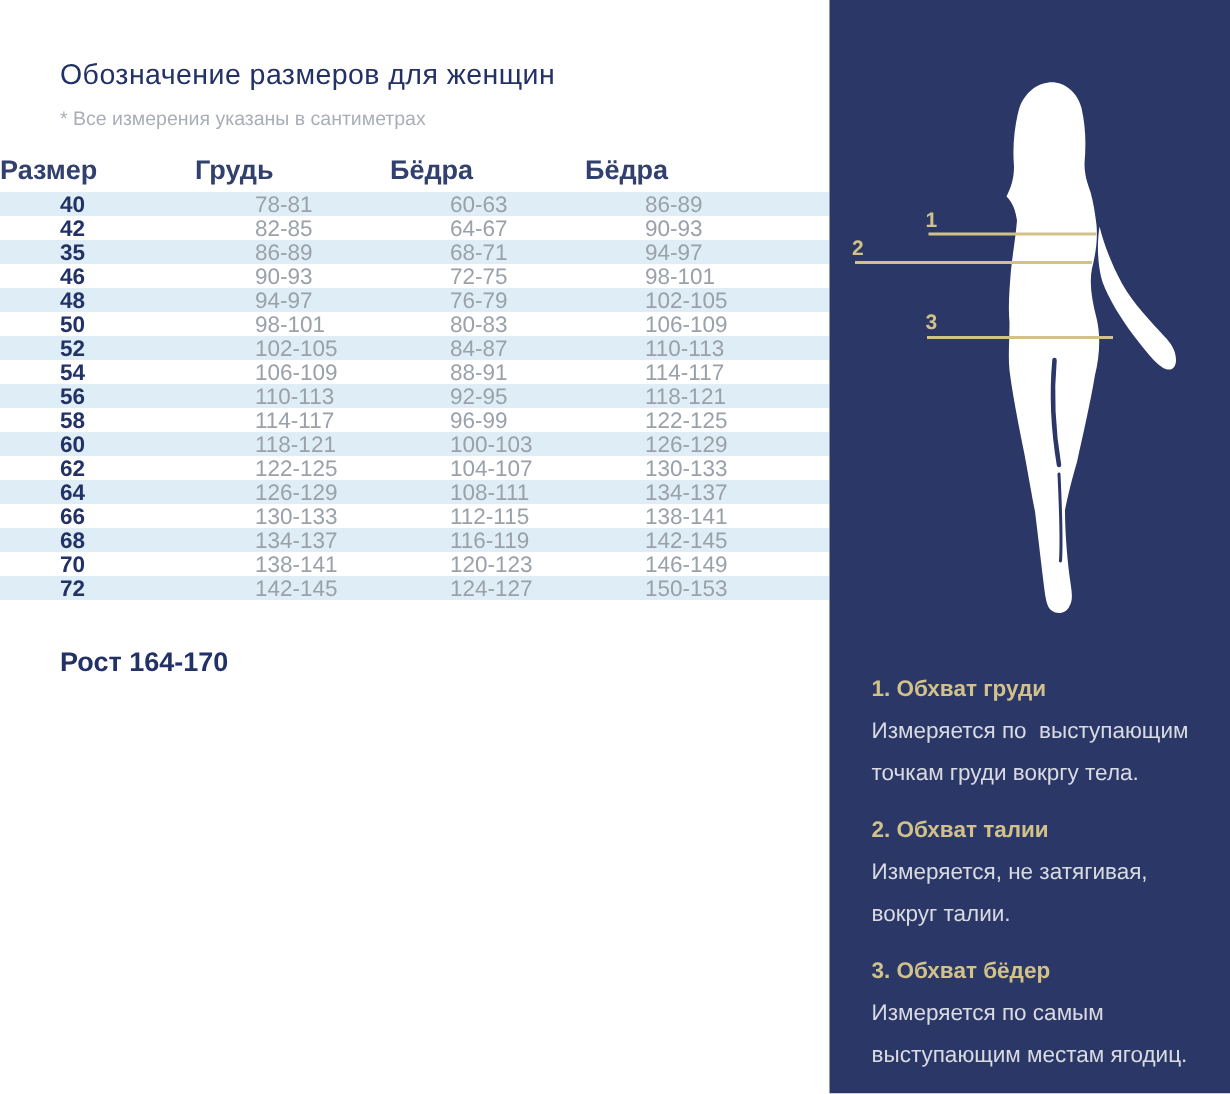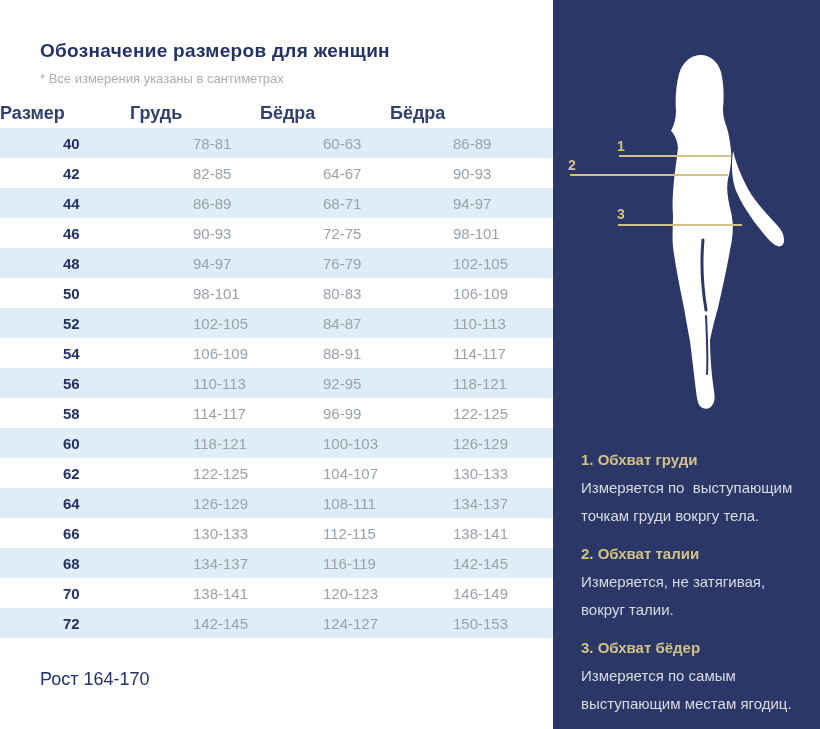--- a/index.html
+++ b/index.html
@@ -16,39 +16,39 @@
   html,body{margin:0;padding:0;}
   body{
     width:820px;height:729px;overflow:hidden;
     font-family:"Liberation Sans","DejaVu Sans",sans-serif;
     background:#ffffff;position:relative;
   }
   .layout{display:flex;width:820px;height:729px;}
   .left-pane{width:553px;height:729px;background:#ffffff;}
   .page-title{
     margin:40px 0 0 40px;font-size:19px;line-height:22px;
-    font-weight:700;color:var(--navy);letter-spacing:.3px;
+    font-weight:400;color:var(--navy);letter-spacing:.3px;
   }
   .subtitle{margin:9px 0 0 40px;font-size:13px;color:var(--graylight);}
   .thead{
     margin-top:12px;height:30px;display:grid;
     grid-template-columns:130px 130px 130px 1fr;
     align-items:center;
     font-size:18px;color:var(--headertext);font-weight:bold;
   }
   .tbody .trow{
-    height:30px;display:grid;
+    height:16px;display:grid;
     grid-template-columns:130px 130px 130px 1fr;
-    align-items:center;padding-left:63px;
+    align-items:center;padding-left:40px;
     font-size:15px;color:var(--gray);
   }
   .tbody .trow.alt{background:var(--rowblue);}
   .tbody .tcell.size{font-weight:700;color:var(--navy);font-size:15px;}
   .height-note{
-    margin:31px 0 0 40px;font-size:18px;font-weight:400;color:var(--navy);
+    margin:31px 0 0 40px;font-size:18px;font-weight:700;color:var(--navy);
   }
   .right-panel{
     width:267px;height:729px;background:var(--panel);
     position:relative;flex-shrink:0;
   }
   .silhouette-svg{position:absolute;left:0;top:0;}
   .measure-line{position:absolute;height:2px;background:var(--gold);}
   .measure-label{
     position:absolute;color:var(--gold);font-size:14px;font-weight:700;
   }
@@ -85,21 +85,21 @@
           <div class="tcell">60-63</div>
           <div class="tcell">86-89</div>
         </div>
         <div class="trow">
           <div class="tcell size">42</div>
           <div class="tcell">82-85</div>
           <div class="tcell">64-67</div>
           <div class="tcell">90-93</div>
         </div>
         <div class="trow alt">
-          <div class="tcell size">44</div>
+          <div class="tcell size">35</div>
           <div class="tcell">86-89</div>
           <div class="tcell">68-71</div>
           <div class="tcell">94-97</div>
         </div>
         <div class="trow">
           <div class="tcell size">46</div>
           <div class="tcell">90-93</div>
           <div class="tcell">72-75</div>
           <div class="tcell">98-101</div>
         </div>

